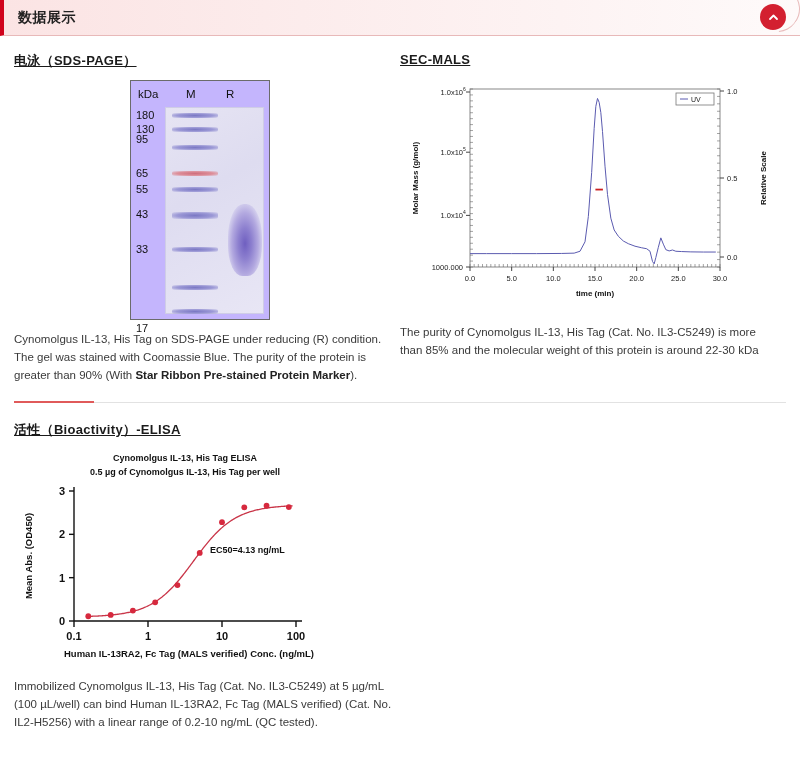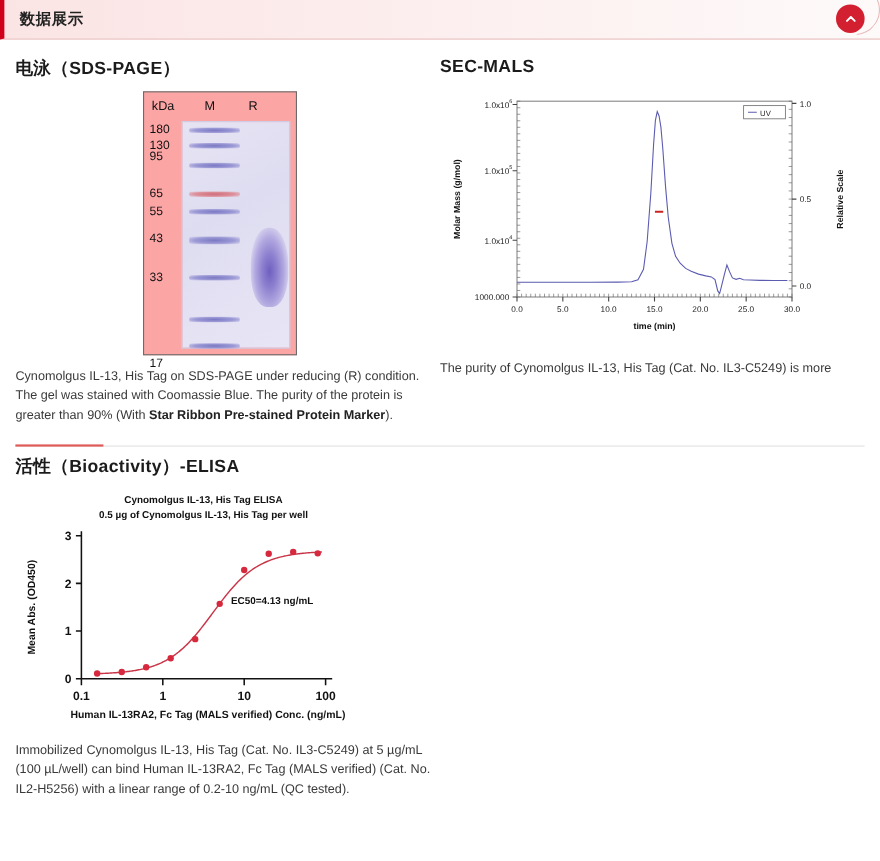--- a/index.html
+++ b/index.html
@@ -42,22 +42,22 @@
   }
 
   
   .content{ padding:0 14px; }
   .row{ display:flex; }
   .col{ width:50%; }
   .col-left{ padding-right:14px; }
   .col-right{ padding-left:0px; }
 
   h3.sec-title{
-    font-size:16px; font-weight:bold; color:#1b1b1b;
-    margin:16px 0 10px 0; letter-spacing:.3px;
+    font-size:13px; font-weight:bold; color:#1b1b1b;
+    margin:16px 0 10px 0; letter-spacing:.3px;text-decoration:underline;
   }
 
   .caption{
     font-size:11.5px; line-height:18px; color:#3a3a3a;
     margin-top:10px;
   }
   .caption .lnk{ color:#222; font-weight:600; }
 
   .divider{
     position:relative; height:1px; background:#e2e2e2;
@@ -65,21 +65,21 @@
   }
   .divider::before{
     content:""; position:absolute; left:0; top:-1px;
     width:80px; height:2px; background:#e05a5a;
   }
 
   
   .gel-wrap{ display:flex; justify-content:center; margin-top:4px; }
   .gel{
     width:140px; height:240px; border:1px solid #6b6b6b;
-    background:#fca5a5; position:relative;
+    background:#c4b5fd; position:relative;
   }
   .gel-head{
     height:26px; display:flex; align-items:center;
     font-size:11.5px; color:#111; position:relative;
   }
   .gel-head .h-kda{ position:absolute; left:7px; }
   .gel-head .h-m{ position:absolute; left:55px; }
   .gel-head .h-r{ position:absolute; left:95px; }
 
   .gel-body{
@@ -338,28 +338,29 @@
               <text x="291" y="25" font-size="7" fill="#222">UV</text>
             </g>
             <text x="18" y="101" text-anchor="middle" font-size="8" font-weight="bold" fill="#111" transform="rotate(-90 18 101)">Molar Mass (g/mol)</text>
             <text x="366" y="101" text-anchor="middle" font-size="8" font-weight="bold" fill="#111" transform="rotate(-90 366 101)">Relative Scale</text>
             <text x="195" y="219" text-anchor="middle" font-size="8" font-weight="bold" fill="#111">time (min)</text>
           </svg>
       </div>
 
       <div class="caption" style="margin-top:14px;">
         <div>The purity of Cynomolgus IL-13, His Tag (Cat. No. IL3-C5249) is more</div>
+        <div>than 85% and the molecular weight of this protein is around 22-30 kDa</div>
       </div>
     </div>
   </div>
 
   <div class="divider"></div>
 
   <div>
-    <h3 class="sec-title" style="margin-top:8px;">活性（Bioactivity）-ELISA</h3>
+    <h3 class="sec-title" style="margin-top:18px;">活性（Bioactivity）-ELISA</h3>
 
     <div class="chart-box">
       <svg id="elisa-svg" width="360" height="215" viewBox="0 0 360 215">
           <text x="171" y="12" text-anchor="middle" font-size="9" font-weight="bold" fill="#111">Cynomolgus IL-13, His Tag ELISA</text>
           <text x="171" y="26" text-anchor="middle" font-size="9" font-weight="bold" fill="#111">0.5 µg of Cynomolgus IL-13, His Tag per well</text>
           <line x1="60" y1="38" x2="60" y2="172" stroke="#111" stroke-width="1.4"></line>
           <line x1="60" y1="172" x2="288" y2="172" stroke="#111" stroke-width="1.4"></line>
           <line x1="55" y1="172" x2="60" y2="172" stroke="#111" stroke-width="1.4"></line>
           <text x="51" y="176" text-anchor="end" font-size="11" font-weight="bold" fill="#111">0</text>
           <line x1="55" y1="128.66666666666669" x2="60" y2="128.66666666666669" stroke="#111" stroke-width="1.4"></line>

